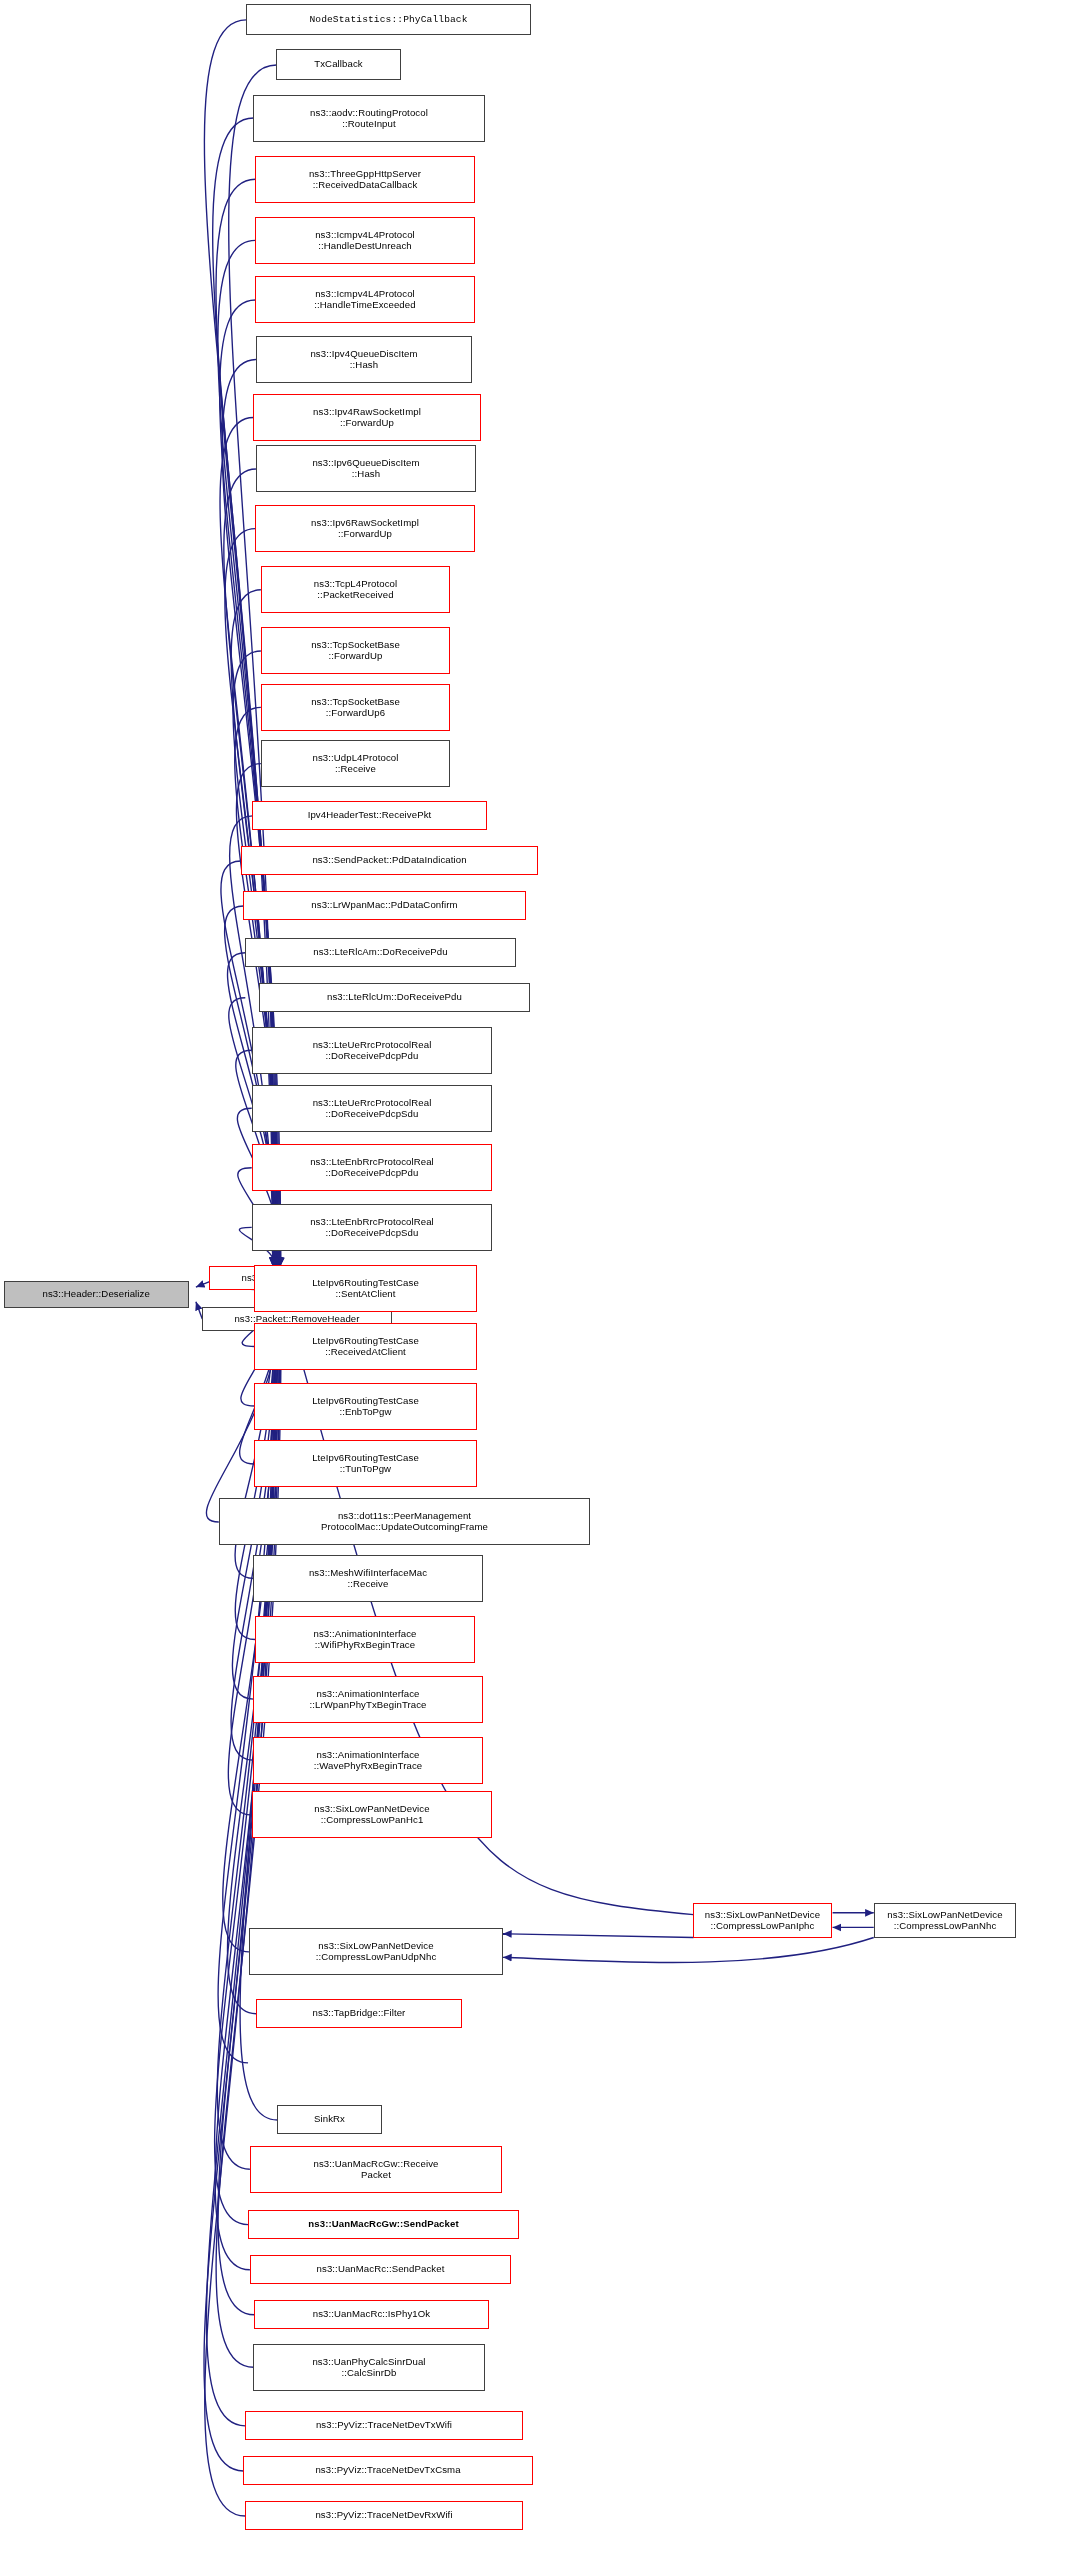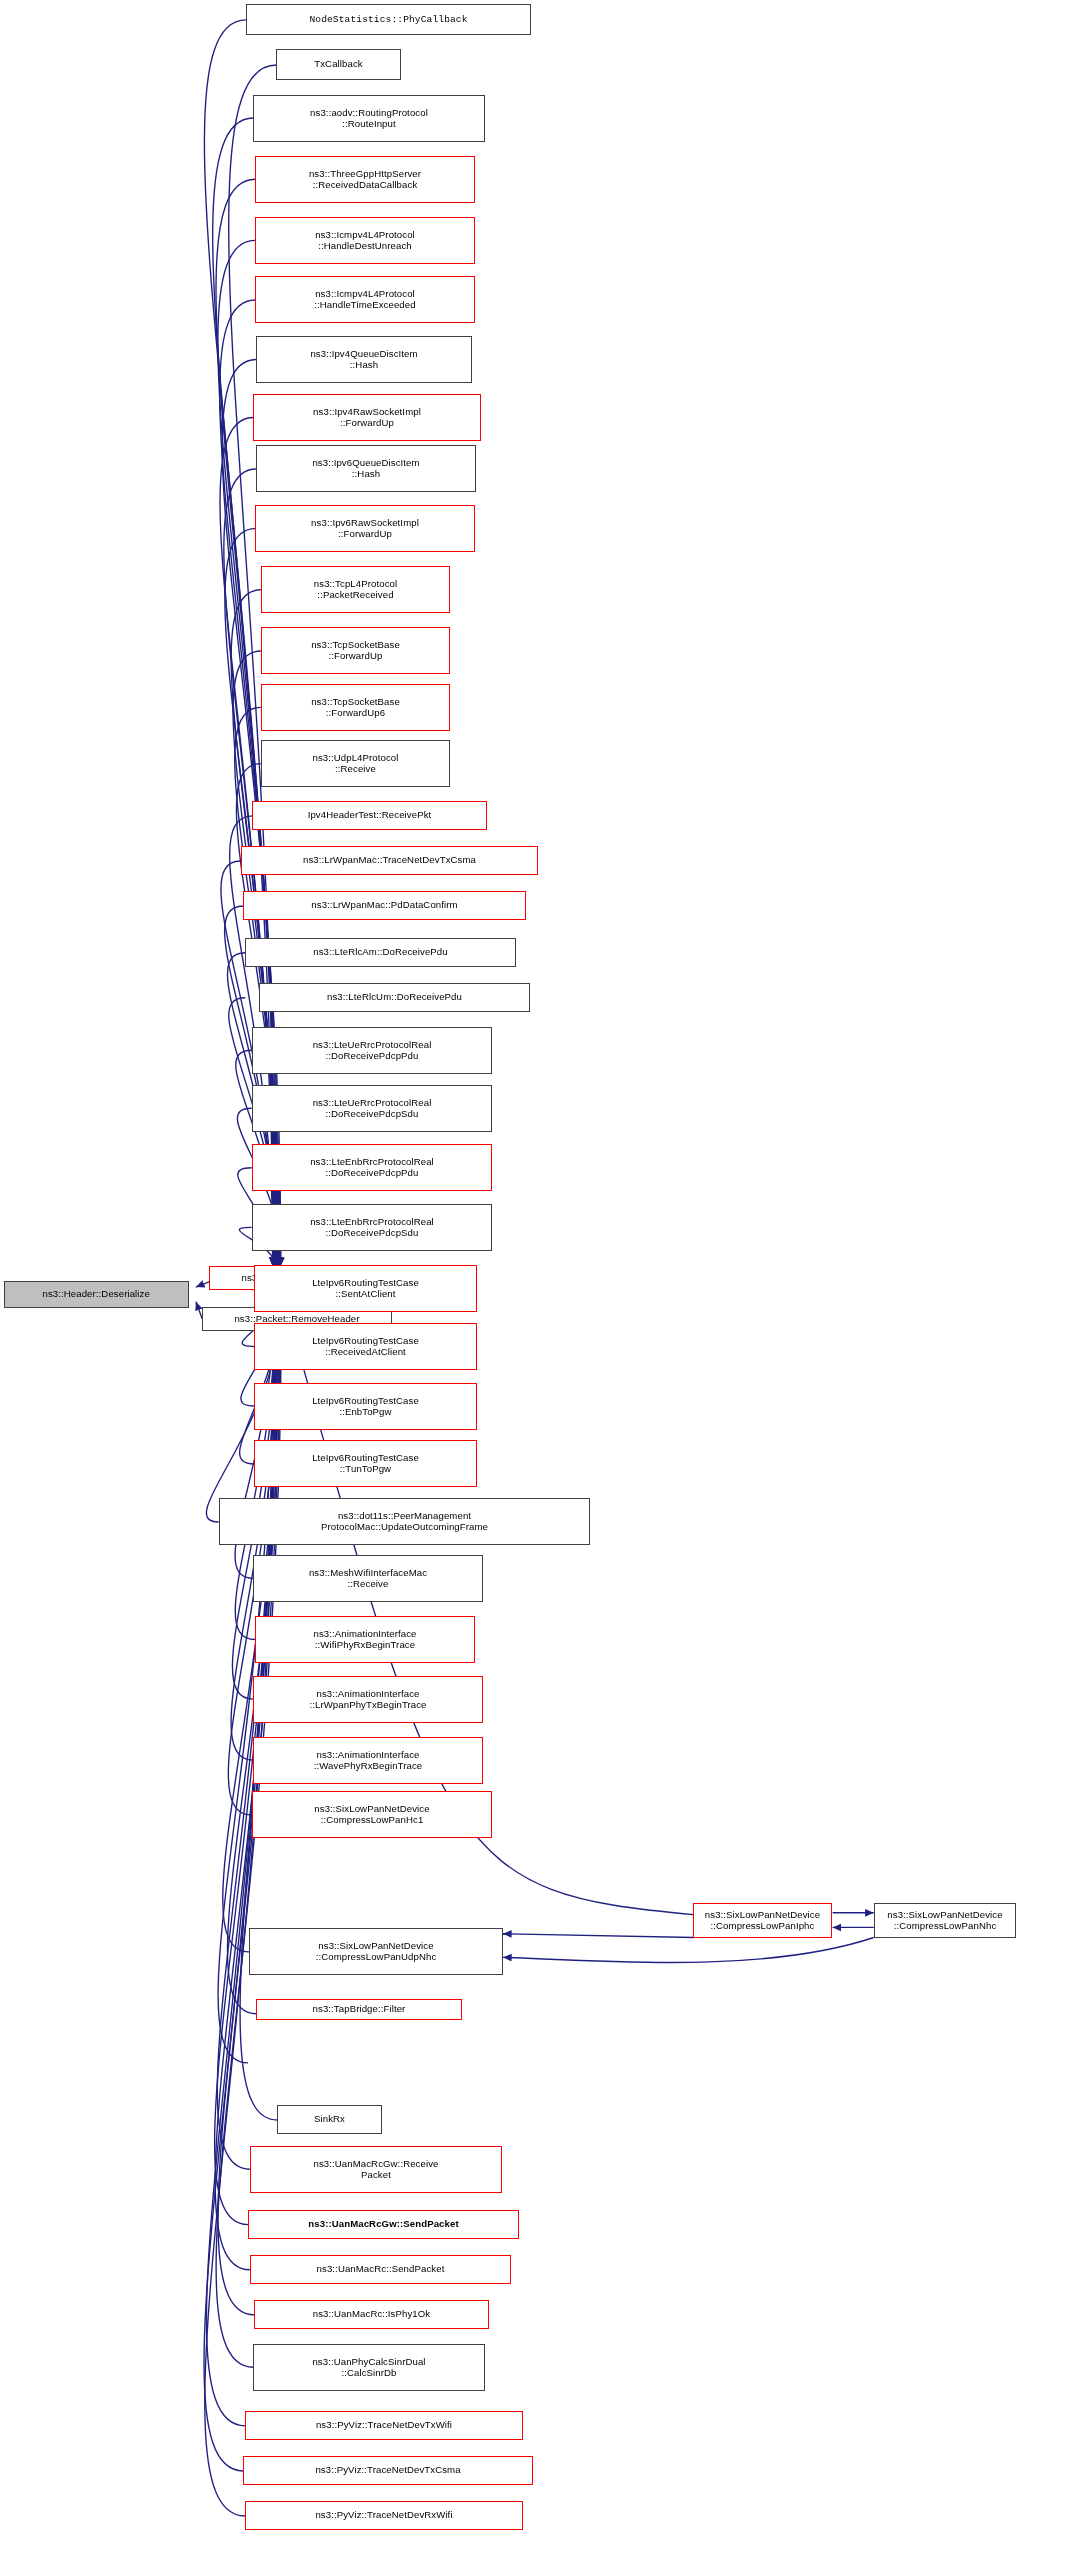--- a/index.html
+++ b/index.html
@@ -137,21 +137,21 @@
 ::ForwardUp6</span>
     </div>
     <div class="node n-black" style="left: 261px; top: 740px; width: 189px; height: 47px;">
       <span>ns3::UdpL4Protocol
 ::Receive</span>
     </div>
     <div class="node n-red" style="left: 252px; top: 801px; width: 235px; height: 29px;">
       <span>Ipv4HeaderTest::ReceivePkt</span>
     </div>
     <div class="node n-red" style="left: 241px; top: 846px; width: 297px; height: 29px;">
-      <span>ns3::LrWpanMac::TraceNetDevTxCsma</span>
+      <span>ns3::SendPacket::PdDataIndication</span>
     </div>
     <div class="node n-red" style="left: 243px; top: 891px; width: 283px; height: 29px;">
       <span>ns3::LrWpanMac::PdDataConfirm</span>
     </div>
     <div class="node n-black" style="left: 245px; top: 938px; width: 271px; height: 29px;">
       <span>ns3::LteRlcAm::DoReceivePdu</span>
     </div>
     <div class="node n-black" style="left: 259px; top: 983px; width: 271px; height: 29px;">
       <span>ns3::LteRlcUm::DoReceivePdu</span>
     </div>
@@ -208,21 +208,21 @@
 ::WavePhyRxBeginTrace</span>
     </div>
     <div class="node n-red" style="left: 252px; top: 1791px; width: 240px; height: 47px;">
       <span>ns3::SixLowPanNetDevice
 ::CompressLowPanHc1</span>
     </div>
     <div class="node n-black" style="left: 249px; top: 1928px; width: 254px; height: 47px;">
       <span>ns3::SixLowPanNetDevice
 ::CompressLowPanUdpNhc</span>
     </div>
-    <div class="node n-red" style="left: 256px; top: 1999px; width: 206px; height: 21px;">
+    <div class="node n-red" style="left: 256px; top: 1999px; width: 206px; height: 29px;">
       <span>ns3::TapBridge::Filter</span>
     </div>
     <div class="node n-black" style="left: 277px; top: 2105px; width: 105px; height: 29px;">
       <span>SinkRx</span>
     </div>
     <div class="node n-red" style="left: 250px; top: 2146px; width: 252px; height: 47px;">
       <span>ns3::UanMacRcGw::Receive
 Packet</span>
     </div>
     <div class="node n-red" style="left: 248px; top: 2210px; width: 271px; height: 29px; font-weight: bold;">

